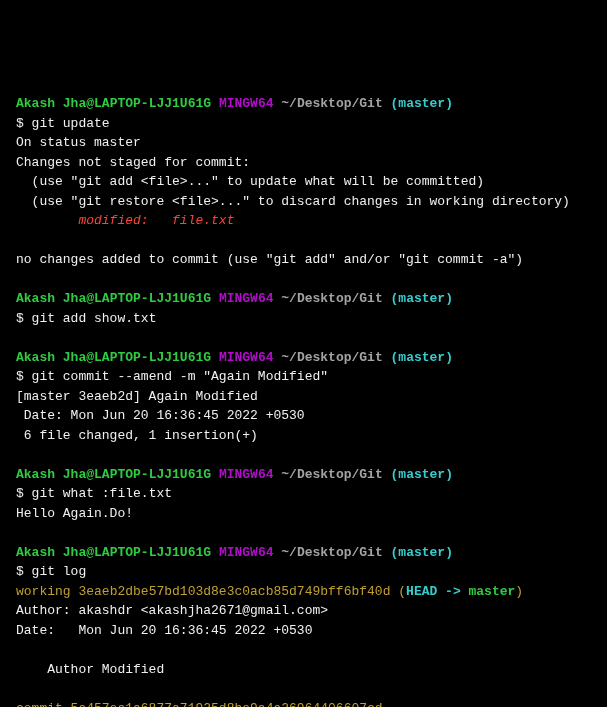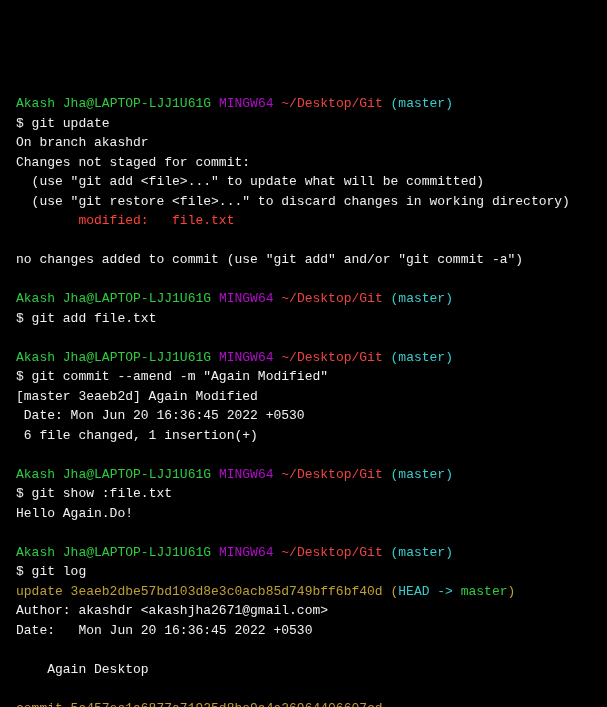--- a/index.html
+++ b/index.html
@@ -10,62 +10,62 @@
     font-size: 13px;
     line-height: 1.5;
     color: #f0f0f0;
     width: 607px;
     height: 707px;
     box-sizing: border-box;
     white-space: pre;
   }
   .green  { color: #2ecc40; }
   .purple { color: #b10dc9; }
-  .yellow { color: #ef4444; }
+  .yellow { color: #a3a3a3; }
   .cyan   { color: #39cccc; }
-  .red    { color: #ff4136; }
+  .red    { color: #ff4136; font-style: italic; }
   .white  { color: #f0f0f0; }
   .olive  { color: #c0a030; }
-  .bold   { font-weight: normal; }
+  .bold   { font-weight: bold; }
 </style>
 </head>
 <body>
 
 
 
 <div><span class="green bold">Akash Jha</span><span class="green bold">@</span><span class="green bold">LAPTOP-LJJ1U61G</span> <span class="purple bold">MINGW64</span> <span class="yellow bold">~/Desktop/Git</span> <span class="cyan bold">(</span><span class="cyan bold">master</span><span class="cyan bold">)</span>
 <span class="white">$ </span><span class="white">git update</span>
-<span class="white">On branch akashdr</span>
+<span class="white">On status master</span>
 <span class="white">Changes not staged for commit:</span>
 <span class="white">  (use "git add &lt;file&gt;..." to update what will be committed)</span>
 <span class="white">  (use "git restore &lt;file&gt;..." to discard changes in working directory)</span>
 <span class="red">        modified:   file.txt</span>
 
 <span class="white">no changes added to commit (use "git add" and/or "git commit -a")</span>
 
 <span class="green bold">Akash Jha</span><span class="green bold">@</span><span class="green bold">LAPTOP-LJJ1U61G</span> <span class="purple bold">MINGW64</span> <span class="yellow bold">~/Desktop/Git</span> <span class="cyan bold">(</span><span class="cyan bold">master</span><span class="cyan bold">)</span>
-<span class="white">$ </span><span class="white">git add file.txt</span>
+<span class="white">$ </span><span class="white">git add show.txt</span>
 
 <span class="green bold">Akash Jha</span><span class="green bold">@</span><span class="green bold">LAPTOP-LJJ1U61G</span> <span class="purple bold">MINGW64</span> <span class="yellow bold">~/Desktop/Git</span> <span class="cyan bold">(</span><span class="cyan bold">master</span><span class="cyan bold">)</span>
 <span class="white">$ </span><span class="white">git commit --amend -m "Again Modified"</span>
 <span class="white">[master 3eaeb2d] Again Modified</span>
 <span class="white"> Date: Mon Jun 20 16:36:45 2022 +0530</span>
 <span class="white"> 6 file changed, 1 insertion(+)</span>
 
 <span class="green bold">Akash Jha</span><span class="green bold">@</span><span class="green bold">LAPTOP-LJJ1U61G</span> <span class="purple bold">MINGW64</span> <span class="yellow bold">~/Desktop/Git</span> <span class="cyan bold">(</span><span class="cyan bold">master</span><span class="cyan bold">)</span>
-<span class="white">$ </span><span class="white">git show :file.txt</span>
+<span class="white">$ </span><span class="white">git what :file.txt</span>
 <span class="white">Hello Again.Do!</span>
 
 <span class="green bold">Akash Jha</span><span class="green bold">@</span><span class="green bold">LAPTOP-LJJ1U61G</span> <span class="purple bold">MINGW64</span> <span class="yellow bold">~/Desktop/Git</span> <span class="cyan bold">(</span><span class="cyan bold">master</span><span class="cyan bold">)</span>
 <span class="white">$ </span><span class="white">git log</span>
-<span class="olive">update </span><span class="olive">3eaeb2dbe57bd103d8e3c0acb85d749bff6bf40d</span><span class="olive"> (</span><span class="cyan bold">HEAD -&gt; </span><span class="green bold">master</span><span class="olive">)</span>
+<span class="olive">working </span><span class="olive">3eaeb2dbe57bd103d8e3c0acb85d749bff6bf40d</span><span class="olive"> (</span><span class="cyan bold">HEAD -&gt; </span><span class="green bold">master</span><span class="olive">)</span>
 <span class="white">Author: akashdr &lt;akashjha2671@gmail.com&gt;</span>
 <span class="white">Date:   Mon Jun 20 16:36:45 2022 +0530</span>
 
-<span class="white">    Again Desktop</span>
+<span class="white">    Author Modified</span>
 
 <span class="olive">commit 5a457ea1a6877a71925d8be9a4a26964406607cd</span>
 
 
 
 </div>
 
 
 
 

